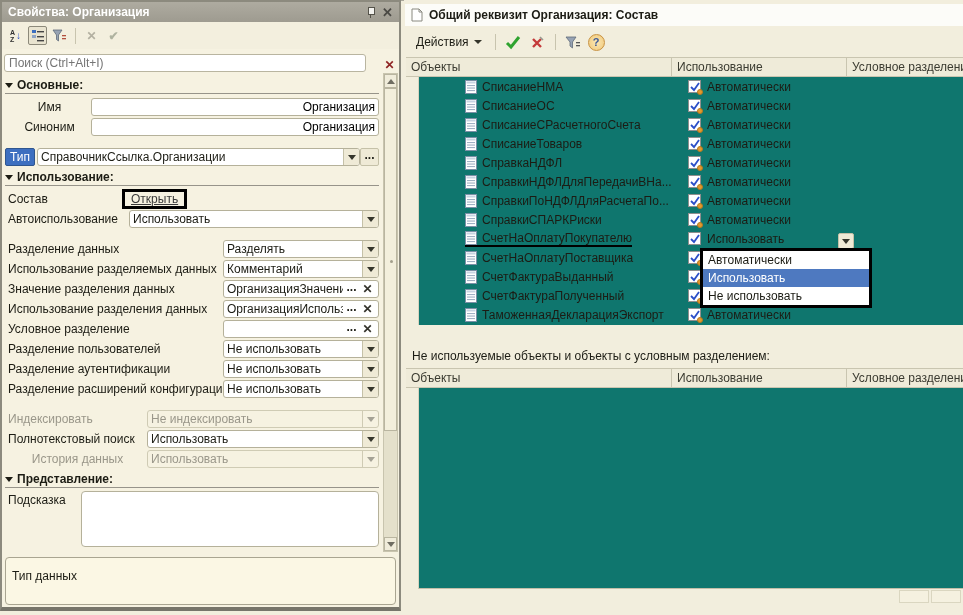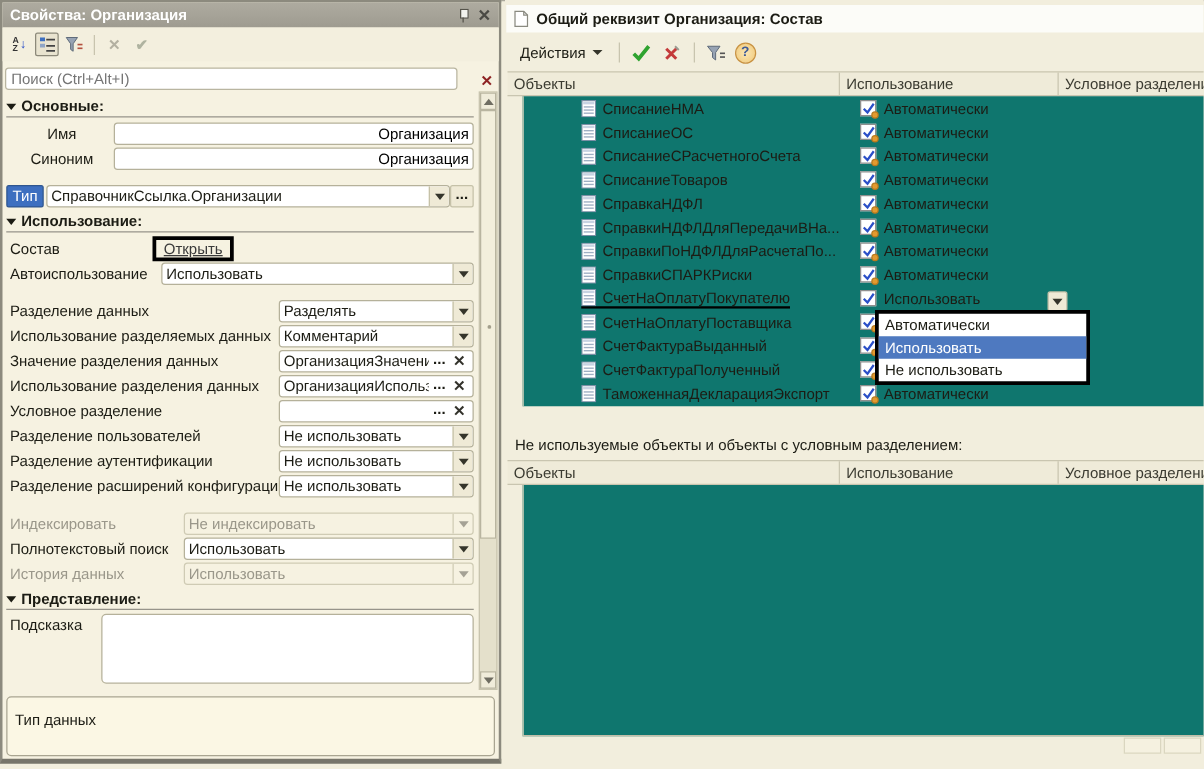--- a/index.html
+++ b/index.html
@@ -286,21 +286,21 @@
       </span>
     </div>
     <div class="prow">
       <span class="plabel w142">Полнотекстовый поиск</span>
       <span class="pfield sel">
         <span class="val">Использовать</span>
         <span class="ddb"></span>
       </span>
     </div>
     <div class="prow">
-      <span class="plabel w142" style="color:#9A978A;">История данных</span>
+      <span class="plabel w142" style="color:#9A978A;text-align:center;">История данных</span>
       <span class="pfield sel dis">
         <span class="val">Использовать</span>
         <span class="ddb"></span>
       </span>
     </div>
 
     <div class="psection">
         <span>Представление:</span>
       </div>
 

